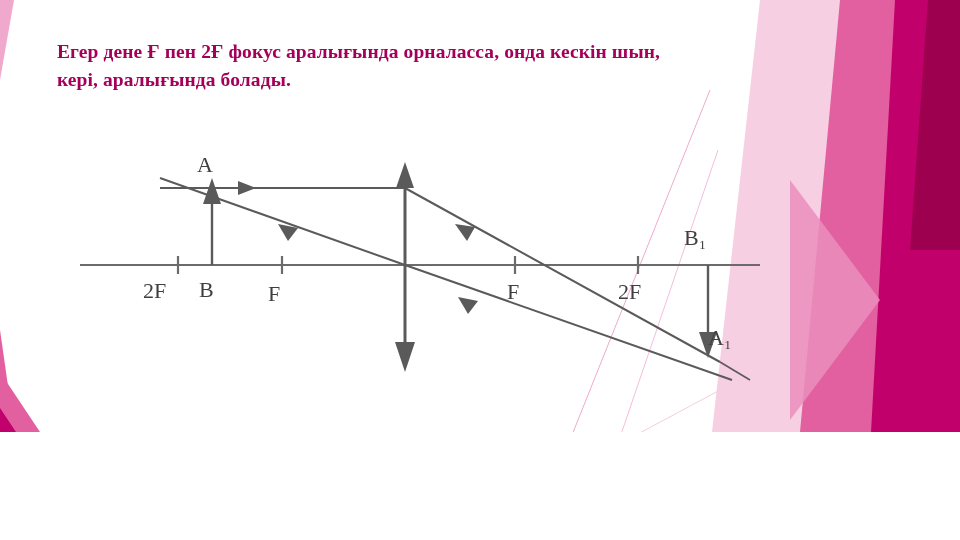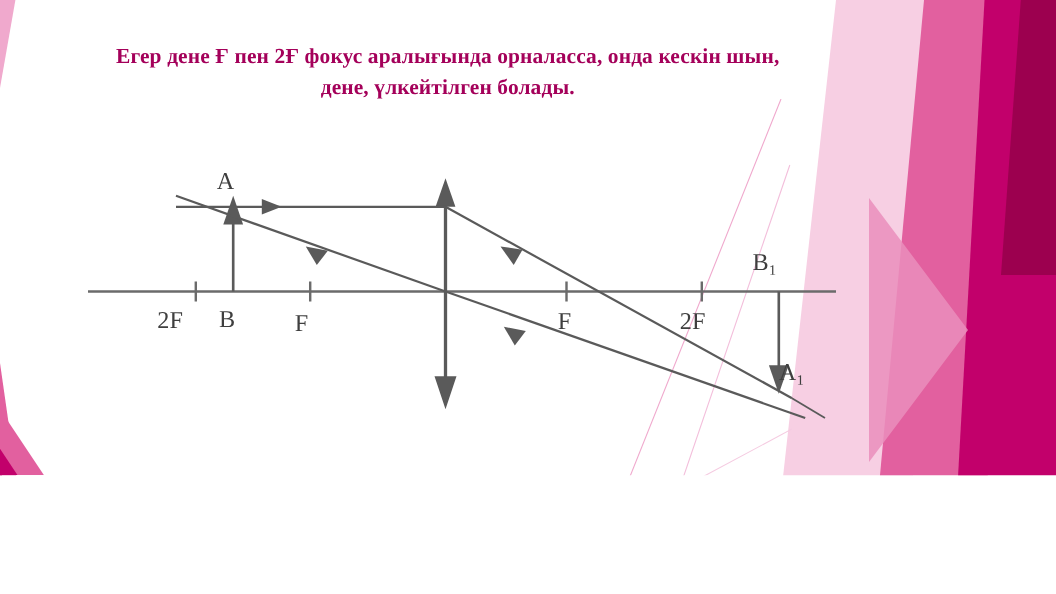--- a/index.html
+++ b/index.html
@@ -12,21 +12,20 @@
     overflow: hidden;
     background: #ffffff;
     font-family: "Liberation Serif", serif;
   }
   .slide {
     position: relative;
     width: 960px;
     height: 432px;
     background: #ffffff;
     overflow: hidden;
-    text-align: center;
   }
   
   .deco {
     position: absolute;
     pointer-events: none;
   }
   .deco-right {
     top: 0;
     right: 0;
     width: 320px;
@@ -100,21 +99,21 @@
     <polygon points="0,420 18,540 0,540" fill="#c2006b"></polygon>
   </svg>
 
   <svg class="deco deco-bottom" viewBox="0 0 420 120" width="420" height="120" xmlns="http://www.w3.org/2000/svg">
     <polygon points="0,60 40,120 0,120" fill="#e2609f"></polygon>
     <polygon points="0,96 16,120 0,120" fill="#c2006b"></polygon>
   </svg>
 
   <div class="title-block">
     <div>Егер дене Ғ пен 2Ғ фокус аралығында орналасса, онда кескін шын,</div>
-    <div>дене, үлкейтілген болады.</div>
+    <div>кері, аралығында болады.</div>
   </div>
 
   <div class="figure">
     <svg class="fig-svg" viewBox="0 0 760 320" width="760" height="320" xmlns="http://www.w3.org/2000/svg">
 
       <line x1="20" y1="125" x2="700" y2="125" stroke="#6b6b6b" stroke-width="2.2"></line>
 
       <line x1="118" y1="116" x2="118" y2="134" stroke="#6b6b6b" stroke-width="2.2"></line>
       <line x1="222" y1="116" x2="222" y2="134" stroke="#6b6b6b" stroke-width="2.2"></line>
       <line x1="455" y1="116" x2="455" y2="134" stroke="#6b6b6b" stroke-width="2.2"></line>

